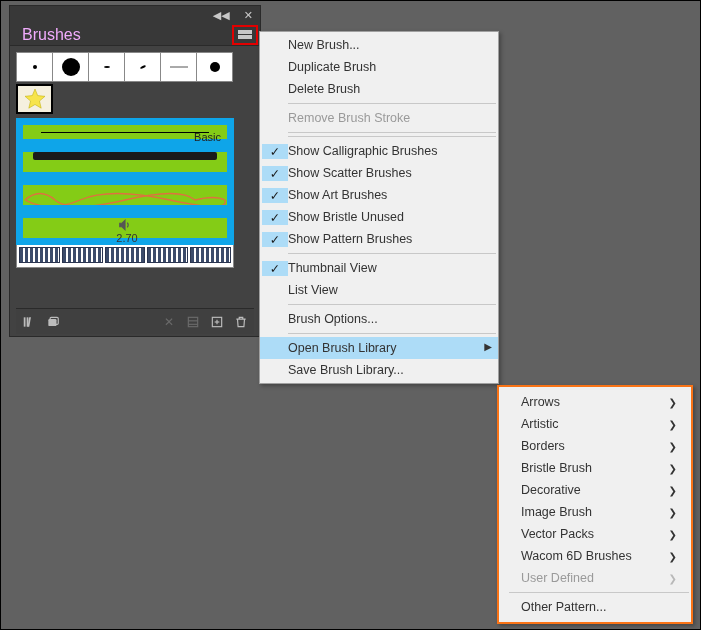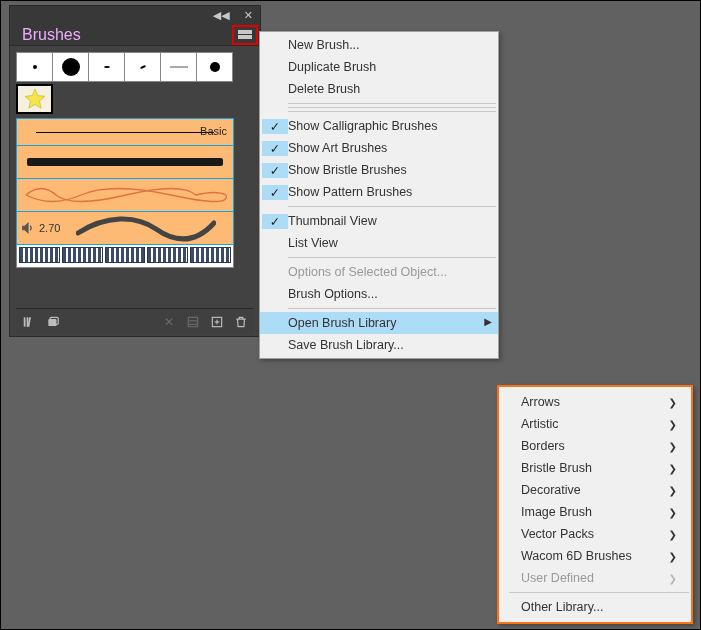--- a/index.html
+++ b/index.html
@@ -97,31 +97,31 @@
     border: 2px solid #000;
     background: #f5f0df;
   }
   .star-icon {
     fill: #f7e44b;
     stroke: #b8a800;
     stroke-width: 0.5;
   }
 
   .brush-row {
-    background: #fdba74;
-    border: 1px solid #0ea5e9;
+    background: #84cc16;
+    border: 7px solid #0ea5e9;
     margin-top: -1px;
     height: 28px;
     width: 218px;
     display: flex;
     align-items: center;
     position: relative;
     padding: 0 4px;
   }
-  .brush-row.tall { height: 34px; }
+  .brush-row.tall { height: 34px; flex-direction: column; }
 
   .thin-line {
     border-top: 1px solid #000;
     width: 86%;
     margin: 0 auto;
   }
   .basic-lbl {
     position: absolute;
     right: 6px;
     top: 6px;
@@ -392,52 +392,56 @@
     </div>
   <div class="mitem">
       <span class="chk"></span>
       <span>Duplicate Brush</span>
     </div>
   <div class="mitem">
       <span class="chk"></span>
       <span>Delete Brush</span>
     </div>
   <div class="sep"></div>
+  <div class="mitem disabled">
+      <span class="chk"></span>
+      <span>Remove Brush Stroke</span>
+    </div>
   <div class="sep"></div>
   <div class="sep"></div>
   <div class="mitem checked">
       <span class="chk chk-bg"></span>
       <span>Show Calligraphic Brushes</span>
     </div>
   <div class="mitem checked">
       <span class="chk chk-bg"></span>
+      <span>Show Scatter Brushes</span>
+    </div>
+  <div class="mitem checked">
+      <span class="chk chk-bg"></span>
       <span>Show Art Brushes</span>
     </div>
   <div class="mitem checked">
       <span class="chk chk-bg"></span>
-      <span>Show Bristle Brushes</span>
+      <span>Show Bristle Unused</span>
     </div>
   <div class="mitem checked">
       <span class="chk chk-bg"></span>
       <span>Show Pattern Brushes</span>
     </div>
   <div class="sep"></div>
   <div class="mitem checked">
       <span class="chk chk-bg"></span>
       <span>Thumbnail View</span>
     </div>
   <div class="mitem">
       <span class="chk"></span>
       <span>List View</span>
     </div>
   <div class="sep"></div>
-  <div class="mitem disabled">
-      <span class="chk"></span>
-      <span>Options of Selected Object...</span>
-    </div>
   <div class="mitem">
       <span class="chk"></span>
       <span>Brush Options...</span>
     </div>
   <div class="sep"></div>
   <div class="mitem highlight">
       <span class="chk"></span>
       <span>Open Brush Library</span>
       <span class="arrow">▶</span>
     </div>
@@ -479,15 +483,15 @@
   <div class="sitem">
       <span>Wacom 6D Brushes</span>
       <span class="arrow">❯</span>
     </div>
   <div class="sitem disabled">
       <span>User Defined</span>
       <span class="arrow">❯</span>
     </div>
   <div class="sep" style="margin-left:10px"></div>
   <div class="sitem">
-      <span>Other Library...</span>
+      <span>Other Pattern...</span>
     </div>
 </div>
 
 </body></html>

